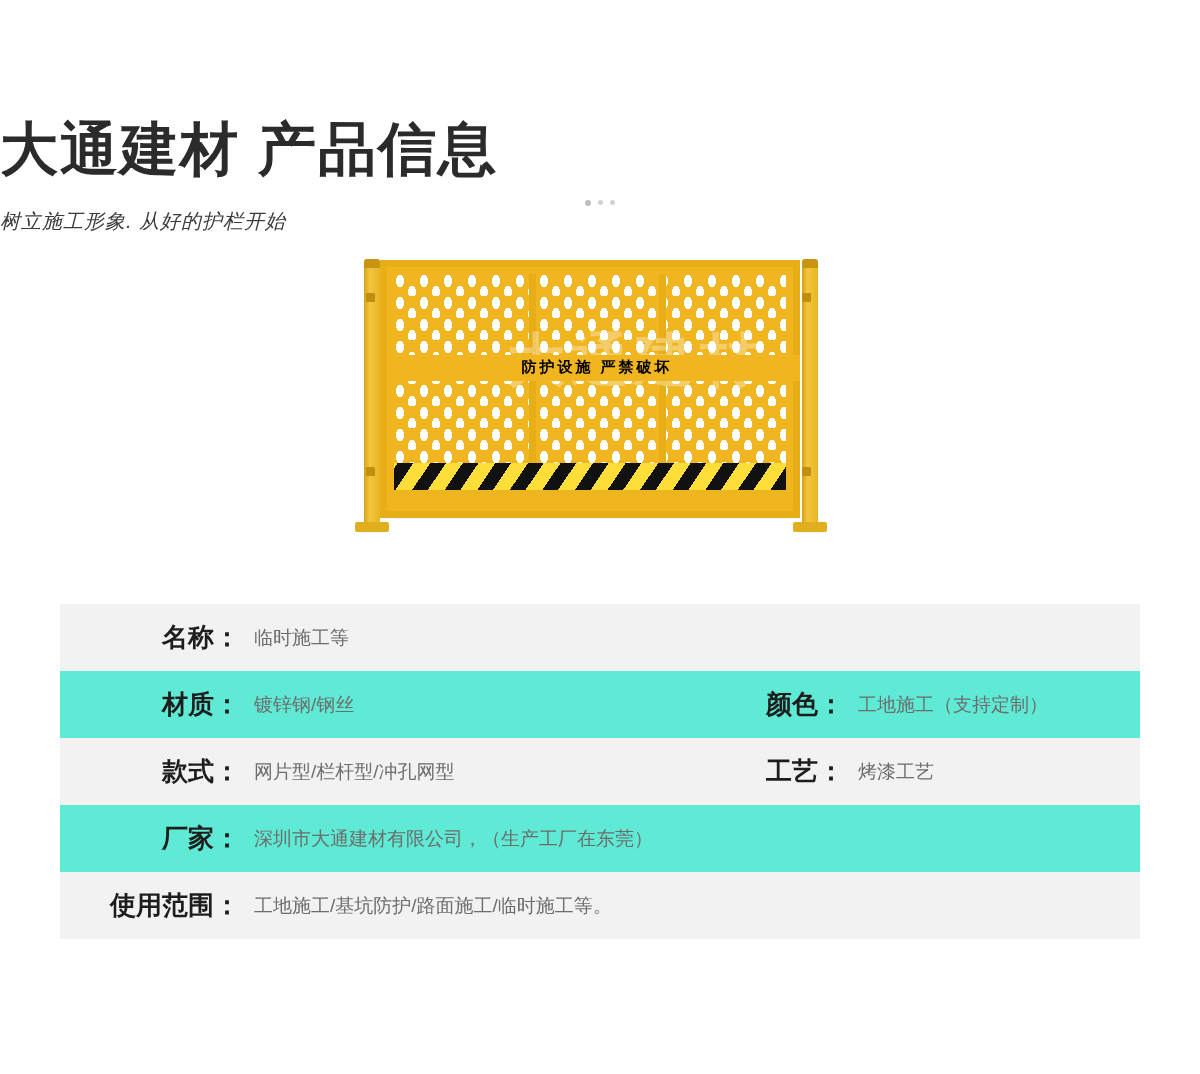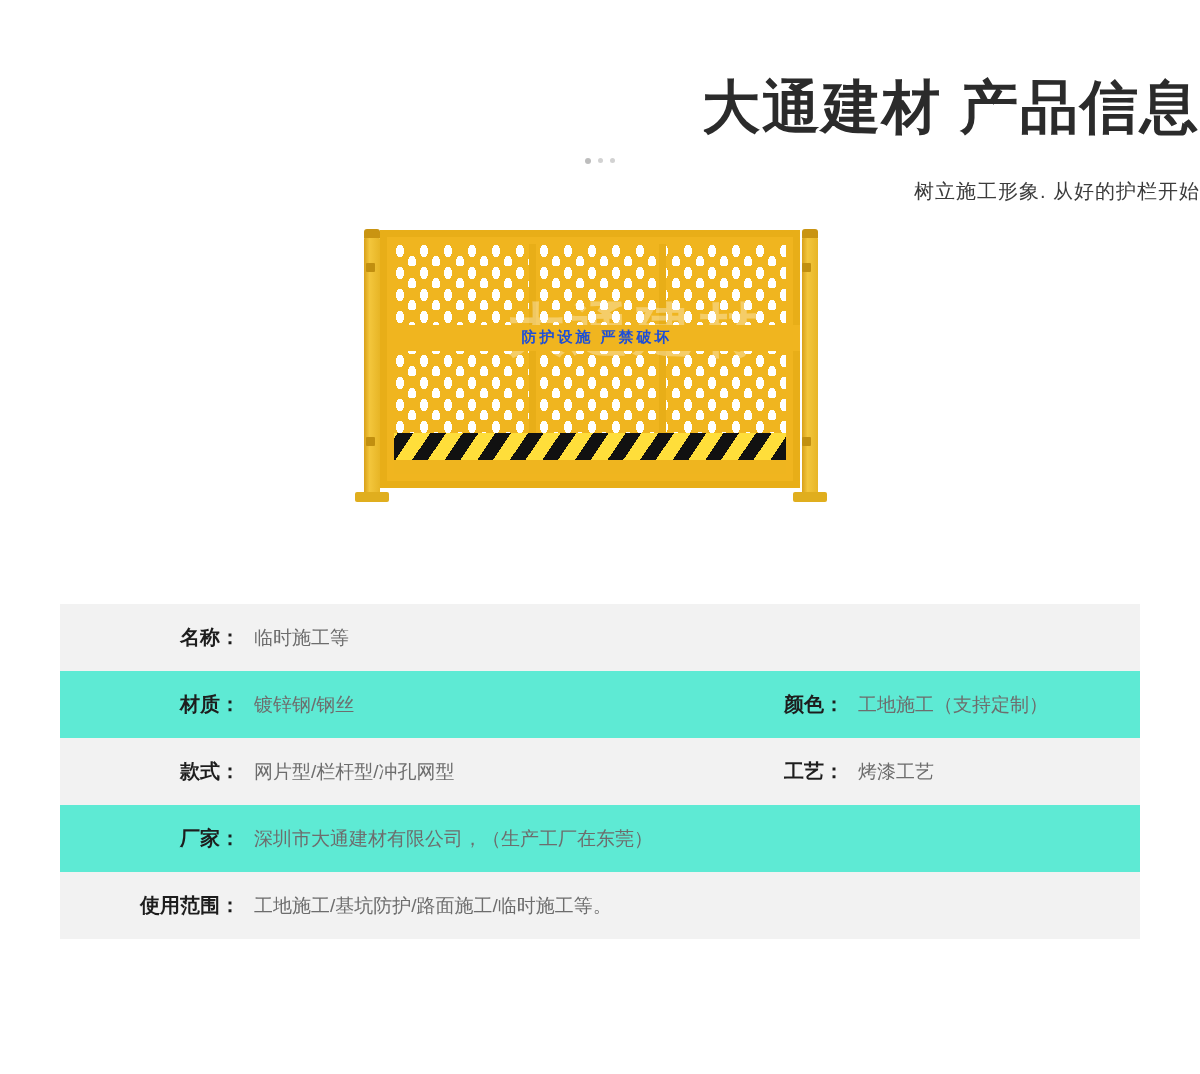--- a/index.html
+++ b/index.html
@@ -11,22 +11,22 @@
     width: 1200px;
     height: 1074px;
     font-family: "Liberation Sans", "DejaVu Sans", sans-serif;
     color: #333;
     overflow: hidden;
     position: relative;
   }
 
   
   .header {
-    padding-top: 72px;
-    text-align: right;
+    padding-top: 114px;
+    text-align: left;
   }
   .main-title {
     font-size: 58px;
     font-weight: bold;
     color: #2b2b2b;
     letter-spacing: 2px;
     line-height: 1.2;
     margin: 0;
   }
   .dots {
@@ -43,24 +43,24 @@
     height: 6px;
     border-radius: 50%;
     background: #bdbdbd;
   }
   .dots i.small {
     width: 5px;
     height: 5px;
     background: #d2d2d2;
   }
   .sub-title {
-    margin-top: 12px;
     font-size: 20px;
     color: #3c3c3c;
     letter-spacing: 1px;
+    font-style: italic;
   }
 
   
   .product-area {
     position: relative;
     width: 1200px;
     height: 330px;
     margin-top: 22px;
   }
   .fence-wrap {
@@ -145,21 +145,21 @@
   .panel-warn {
     position: absolute;
     left: 7px;
     top: 88px;
     width: 406px;
     height: 26px;
     background: #f0b51f;
     display: flex;
     align-items: center;
     justify-content: center;
-    color: #1d4ed8;
+    color: #000000;
     font-size: 15px;
     font-weight: bold;
     letter-spacing: 3px;
   }
   .hazard {
     position: absolute;
     left: 7px;
     bottom: 21px;
     right: 7px;
     height: 27px;
@@ -205,21 +205,21 @@
   .spec-table td {
     padding: 0;
     vertical-align: middle;
   }
   td.lbl {
     width: 130px;
     text-align: right;
     padding-right: 14px;
     font-weight: bold;
     color: #1d1d1d;
-    font-size: 20px;
+    font-size: 26px;
     white-space: nowrap;
   }
   td.lbl.wide { width: 180px; }
   td.val {
     color: #6d6d6d;
     font-size: 19px;
     white-space: nowrap;
   }
   td.val.w1 { width: 410px; }
 </style>

